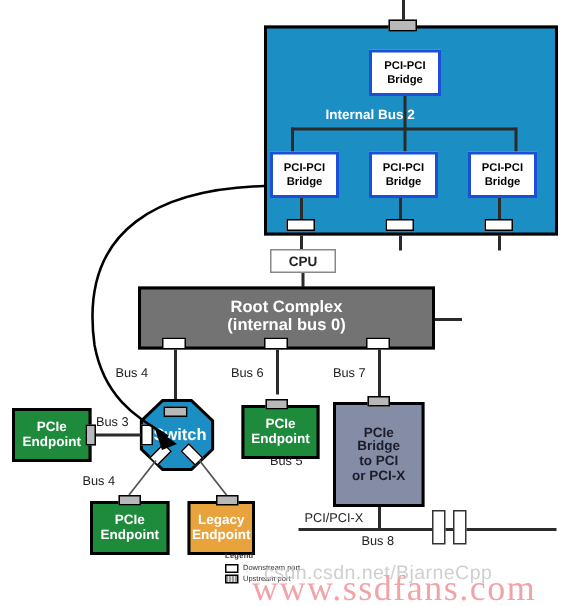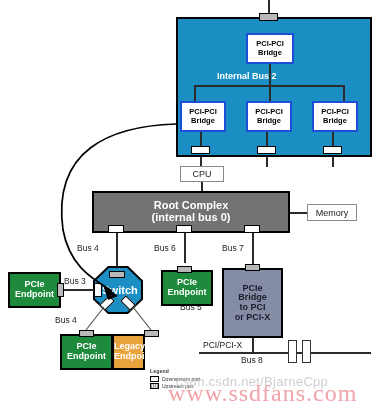--- a/index.html
+++ b/index.html
@@ -32,21 +32,21 @@
     display:flex;align-items:center;justify-content:center;text-align:center;
     line-height:1.15;
   }
   .rc{
     background:#737373;border:2px solid #000;
     font-size:11px;color:#fff;
   }
   .plainbox{
     position:absolute;box-sizing:border-box;
     background:#ffffff;border:1px solid #888;
-    color:#222;font-weight:normal;font-size:9px;
+    color:#222;font-weight:bold;font-size:9px;
     display:flex;align-items:center;justify-content:center;
   }
   .ep-green{background:#1e8a3c;border:2px solid #000;font-size:9px;}
   .ep-orange{background:#e8a33d;border:2px solid #000;font-size:9px;color:#ffffff;}
   .br-gray{background:#858da6;border:2px solid #000;font-size:9px;color:#1c1c2a;}
 
   .octagon{
     position:absolute;background:#1b8fc4;
     -webkit-clip-path:polygon(30% 0,70% 0,100% 30%,100% 70%,70% 100%,30% 100%,0 70%,0 30%);
     clip-path:polygon(30% 0,70% 0,100% 30%,100% 70%,70% 100%,30% 100%,0 70%,0 30%);
@@ -165,23 +165,20 @@
 
   <div class="node rc" style="left:92px;top:191px;width:198px;height:42px;">
     <div class="node-inner">
       <div>Root Complex</div>
       <div>(internal bus 0)</div>
     </div>
   </div>
 
   <div class="wire wire-h" style="left:290px;top:212px;width:18px;"></div>
 
-  <div class="plainbox" style="left:307px;top:204px;width:50px;height:17px;">
-    <span>Memory</span>
-  </div>
 
   <div class="port port-down" style="left:108px;top:225px;width:16px;height:8px;"></div>
   <div class="port port-down" style="left:176px;top:225px;width:16px;height:8px;"></div>
   <div class="port port-down" style="left:244px;top:225px;width:16px;height:8px;"></div>
 
   <div class="wire wire-v" style="left:116px;top:233px;height:41px;"></div>
   <div class="wire wire-v" style="left:184px;top:233px;height:30px;"></div>
   <div class="wire wire-v" style="left:252px;top:233px;height:32px;"></div>
 
   <div class="lbl" style="left:77px;top:243px;">Bus 4</div>
@@ -210,21 +207,21 @@
 
   <div class="node ep-green" style="left:60px;top:334px;width:53px;height:36px;">
     <div class="node-inner">
       <div>PCIe</div>
       <div>Endpoint</div>
     </div>
   </div>
   <div class="port port-up" style="left:79px;top:330px;width:15px;height:7px;"></div>
   <div class="lbl" style="left:55px;top:315px;">Bus 4</div>
 
-  <div class="node ep-orange" style="left:112px;top:334px;width:33px;height:36px;">
+  <div class="node ep-orange" style="left:125px;top:334px;width:45px;height:36px;">
     <div class="node-inner">
       <div>Legacy</div>
       <div>Endpoint</div>
     </div>
   </div>
   <div class="port port-up" style="left:144px;top:330px;width:15px;height:7px;"></div>
   <div class="lbl" style="left:148px;top:302px;padding-left:32px;">Bus 5</div>
 
   <div class="node ep-green" style="left:161px;top:270px;width:52px;height:36px;">
     <div class="node-inner">

